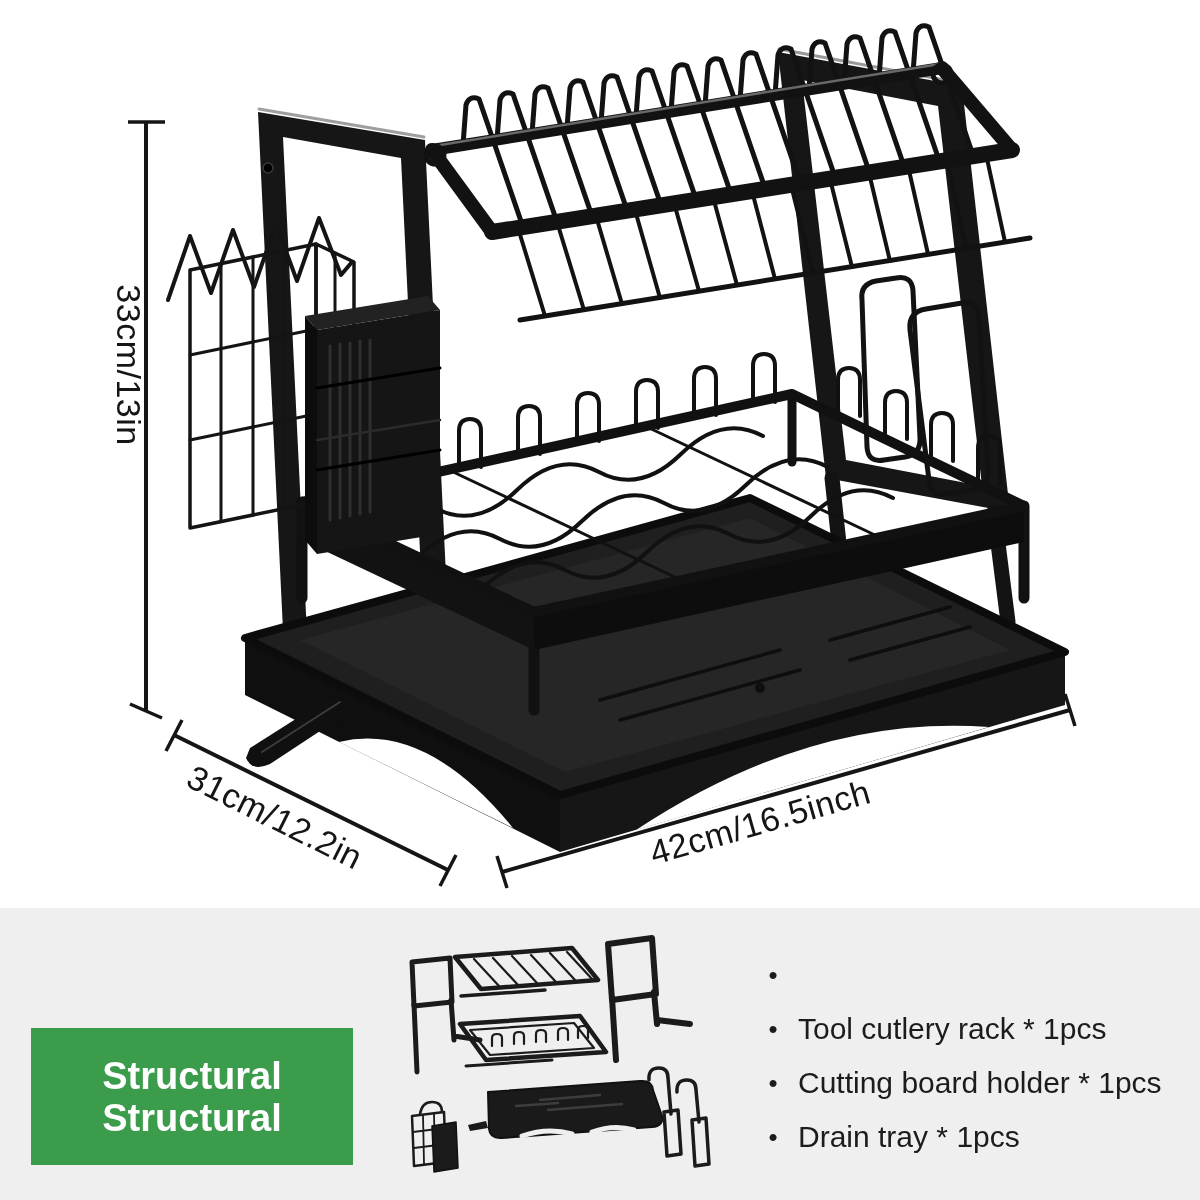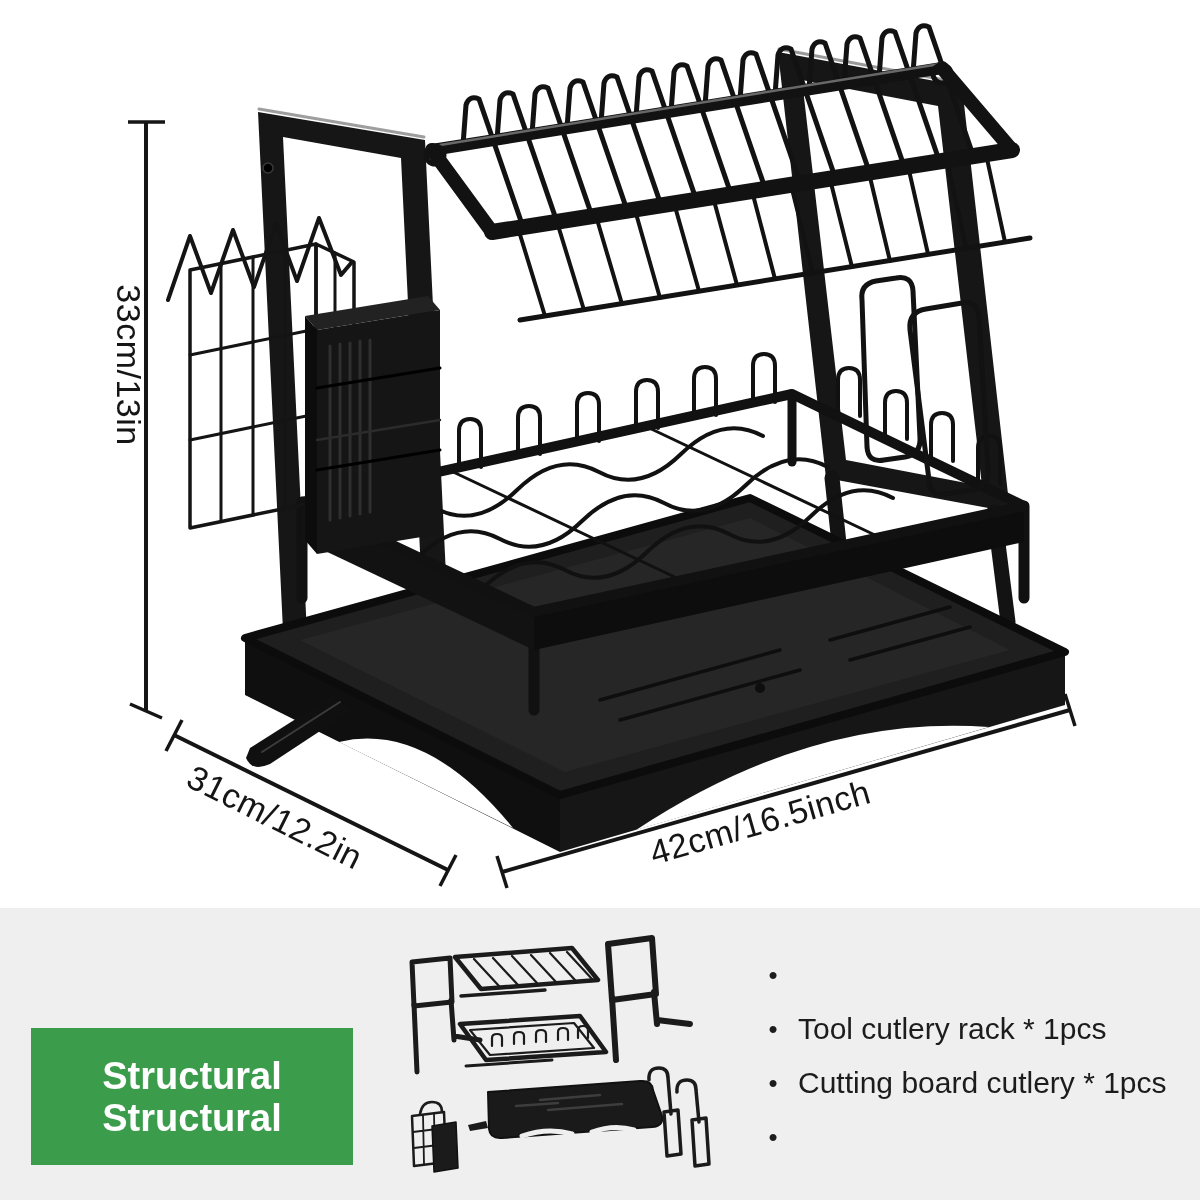--- a/index.html
+++ b/index.html
@@ -219,20 +219,21 @@
   <ul id="parts-list">
     <li>
       <span class="dot">•</span>
     </li>
     <li>
       <span class="dot">•</span>
       <span class="lbl">Tool cutlery rack * 1pcs</span>
     </li>
     <li>
       <span class="dot">•</span>
-      <span class="lbl">Cutting board cutlery * 1pcs</span>
-    </li>
-    <li>
-      <span class="dot">•</span>
+      <span class="lbl">Cutting board holder * 1pcs</span>
+    </li>
+    <li>
+      <span class="dot">•</span>
+      <span class="lbl">Drain tray * 1pcs</span>
     </li>
   </ul>
 
 </div>
 
 </body></html>

